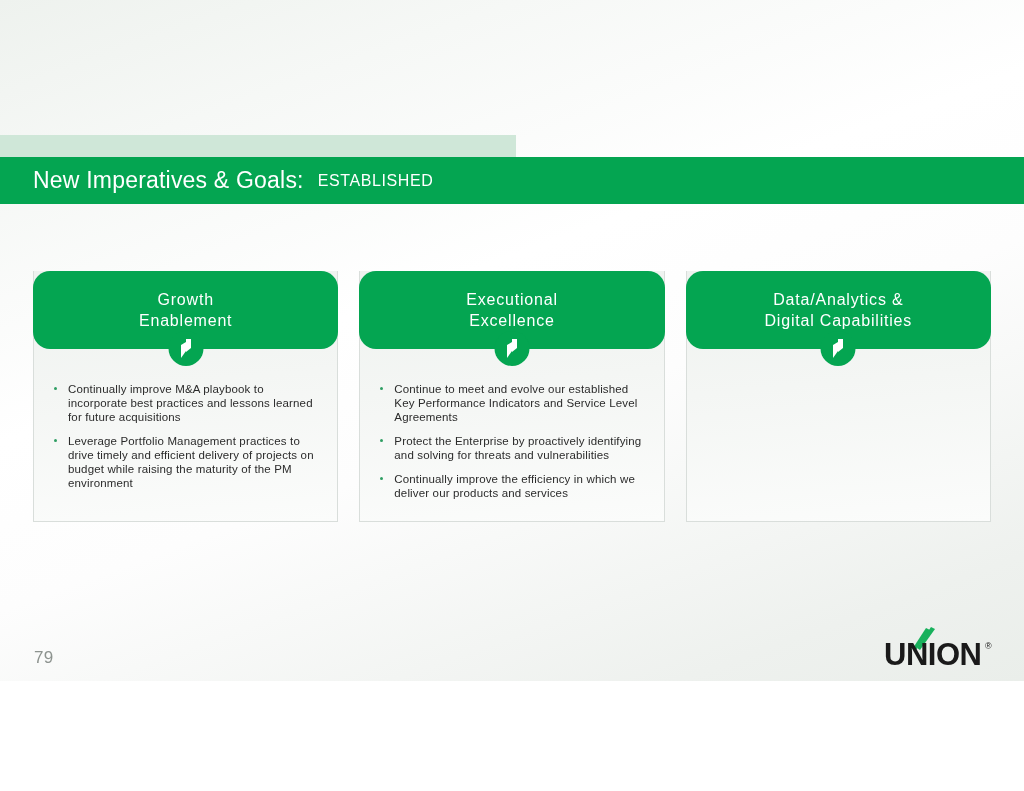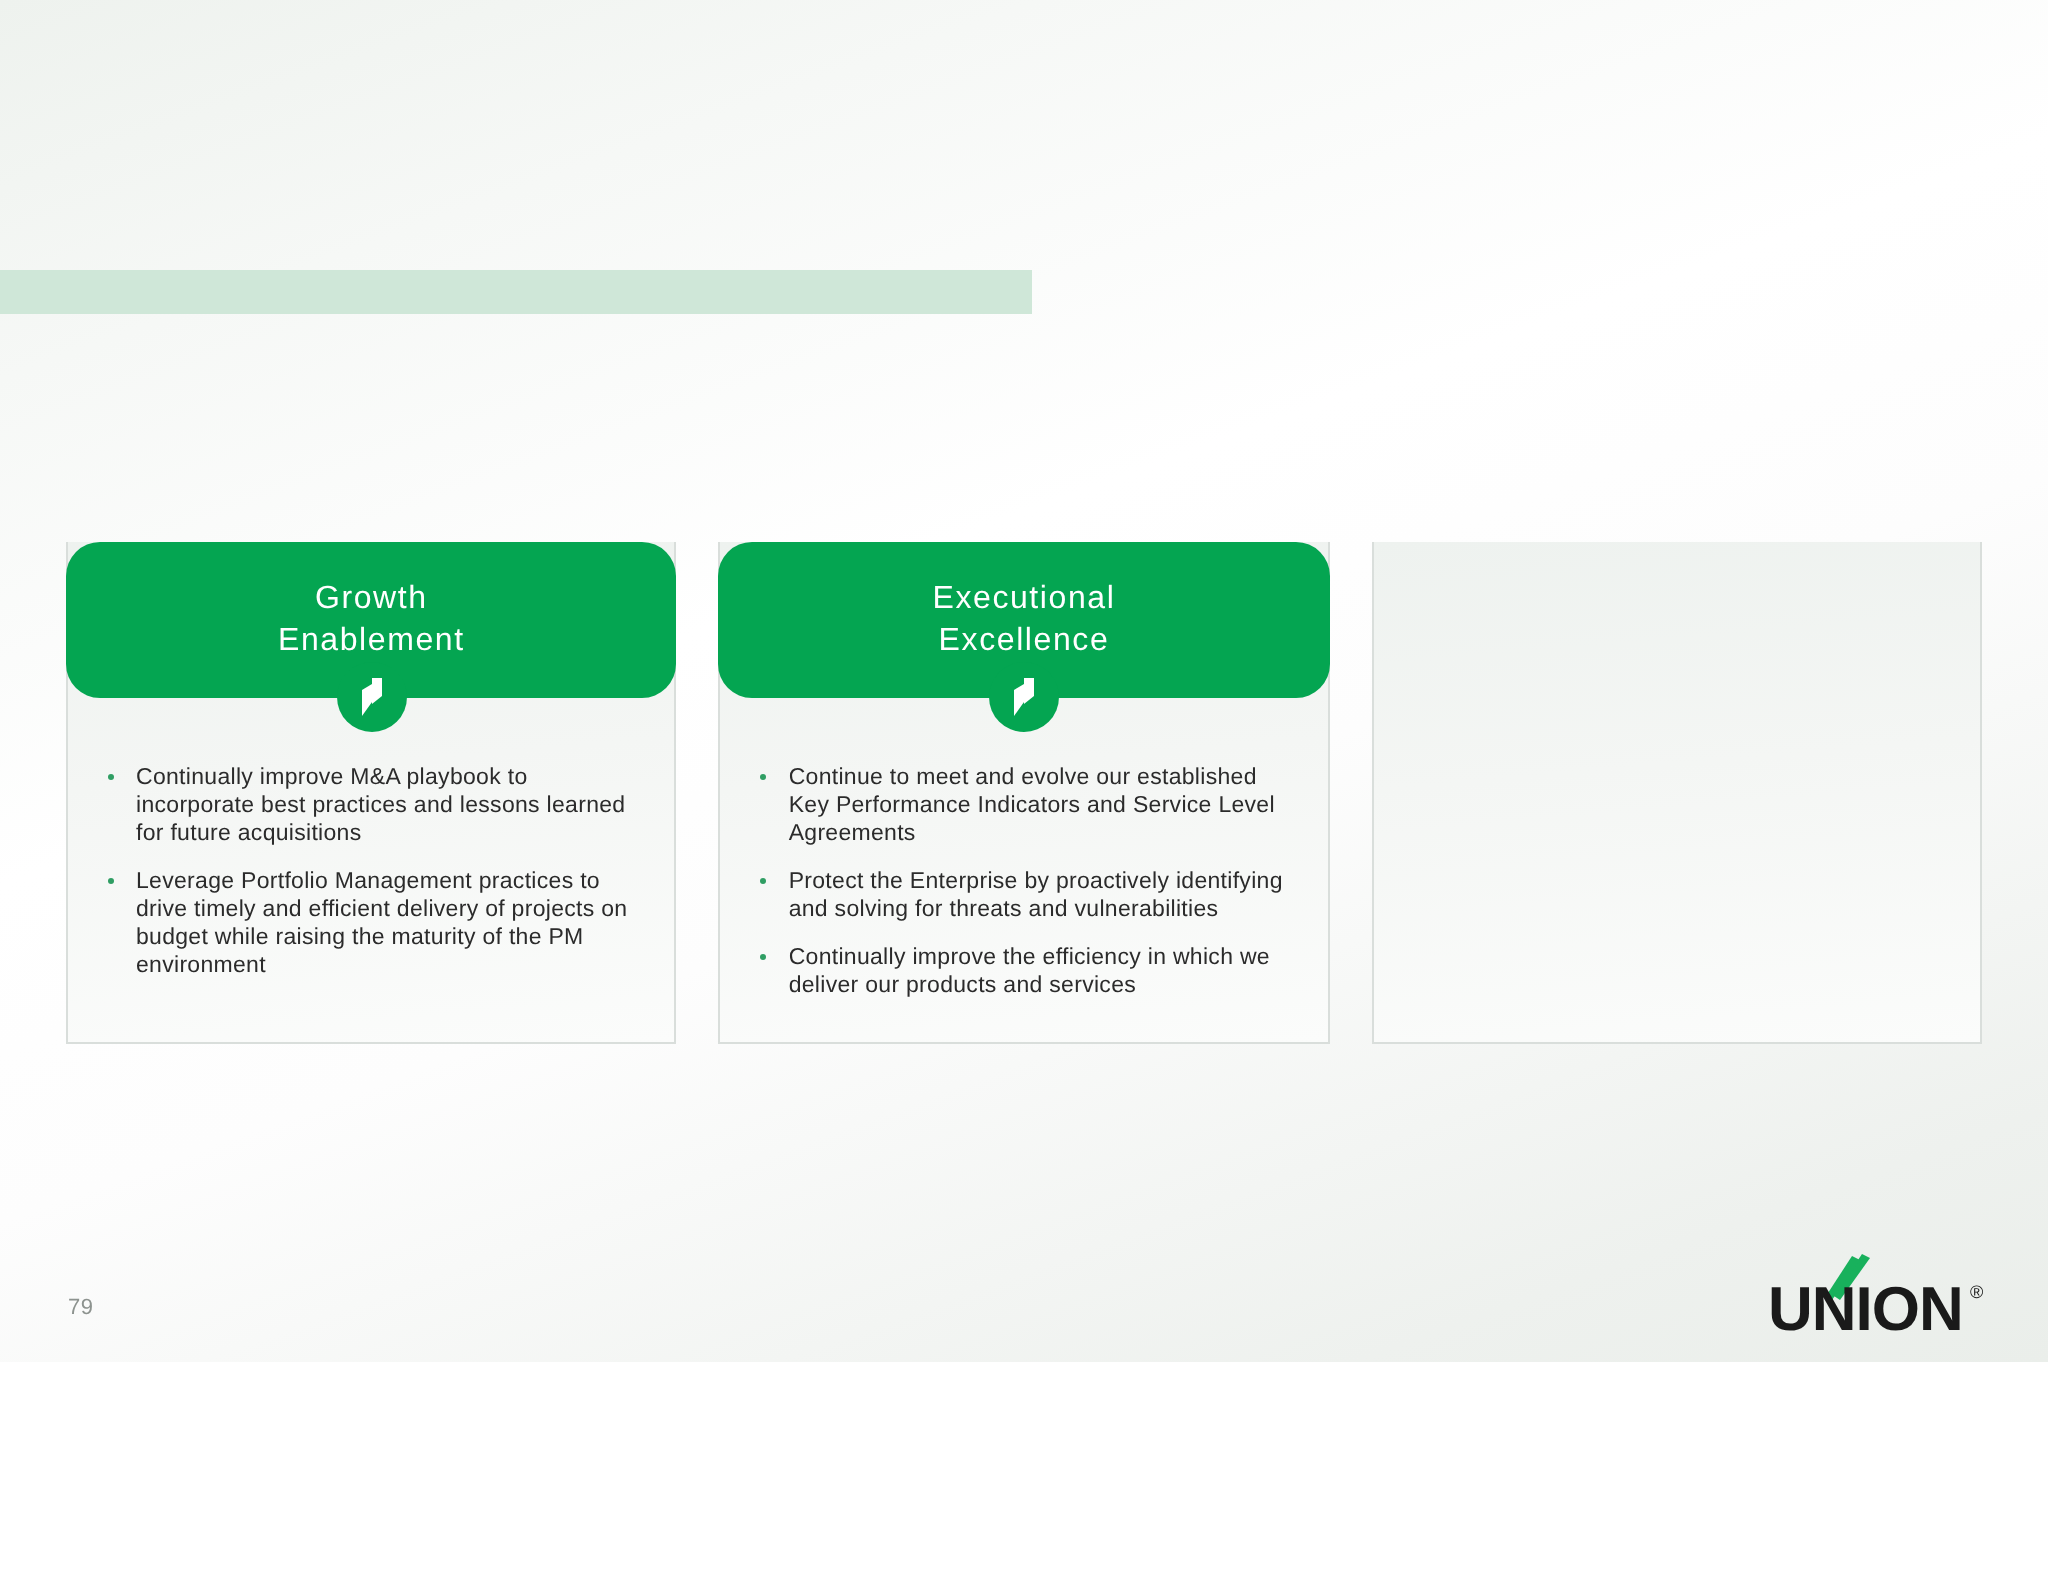--- a/index.html
+++ b/index.html
@@ -146,21 +146,21 @@
     border-radius: 50%;
     background: #2f9e63;
   }
 
   
   .page-number {
     position: absolute;
     left: 34px;
     top: 648px;
     color: #8d938f;
-    font-size: 11px;
+    font-size: 17px;
     letter-spacing: 0.3px;
   }
   .logo {
     position: absolute;
     right: 22px;
     top: 627px;
     width: 118px;
     height: 44px;
     text-align: right;
   }
@@ -197,20 +197,24 @@
     background: #ffffff;
   }
 </style>
 </head>
 <body>
 
 <div class="slide">
 
   <div class="accent-strip"></div>
 
+  <div class="title-bar">
+    <span class="title-main">New Imperatives &amp; Goals:</span>
+    <span class="title-sub">ESTABLISHED</span>
+  </div>
 
   <div class="columns">
 
     <div class="column">
       <div class="col-header">
         <div class="col-header-text">Growth
 Enablement</div>
         <div class="col-badge">
           <svg width="19" height="21" viewBox="0 0 19 21" aria-hidden="true">
             <polygon points="9.5,1 14.5,1 14.5,10 9.5,14" fill="#ffffff"></polygon>
@@ -240,20 +244,30 @@
       <div class="col-body">
         <ul class="bullets">
           <li>Continue to meet and evolve our established Key Performance Indicators and Service Level Agreements</li>
           <li>Protect the Enterprise by proactively identifying and solving for threats and vulnerabilities</li>
           <li>Continually improve the efficiency in which we deliver our products and services</li>
         </ul>
       </div>
     </div>
 
     <div class="column">
+      <div class="col-header">
+        <div class="col-header-text">Data/Analytics &amp;
+Digital Capabilities</div>
+        <div class="col-badge">
+          <svg width="19" height="21" viewBox="0 0 19 21" aria-hidden="true">
+            <polygon points="9.5,1 14.5,1 14.5,10 9.5,14" fill="#ffffff"></polygon>
+            <polygon points="4.5,7 9.5,4 9.5,13 4.5,20" fill="#ffffff"></polygon>
+          </svg>
+        </div>
+      </div>
     </div>
 
   </div>
 
   <div class="page-number">79</div>
 
   <div class="logo">
     <span class="logo-mark">
       <svg width="26" height="24" viewBox="0 0 26 24" aria-hidden="true">
         <polygon points="20,0 24,2 9,23 6,21" fill="#18b15c"></polygon>

